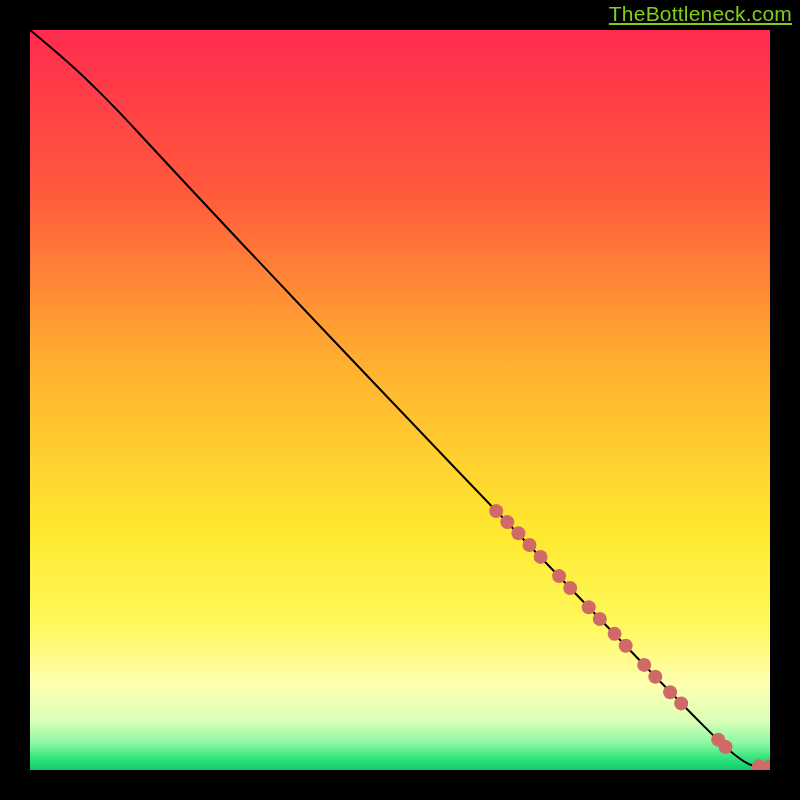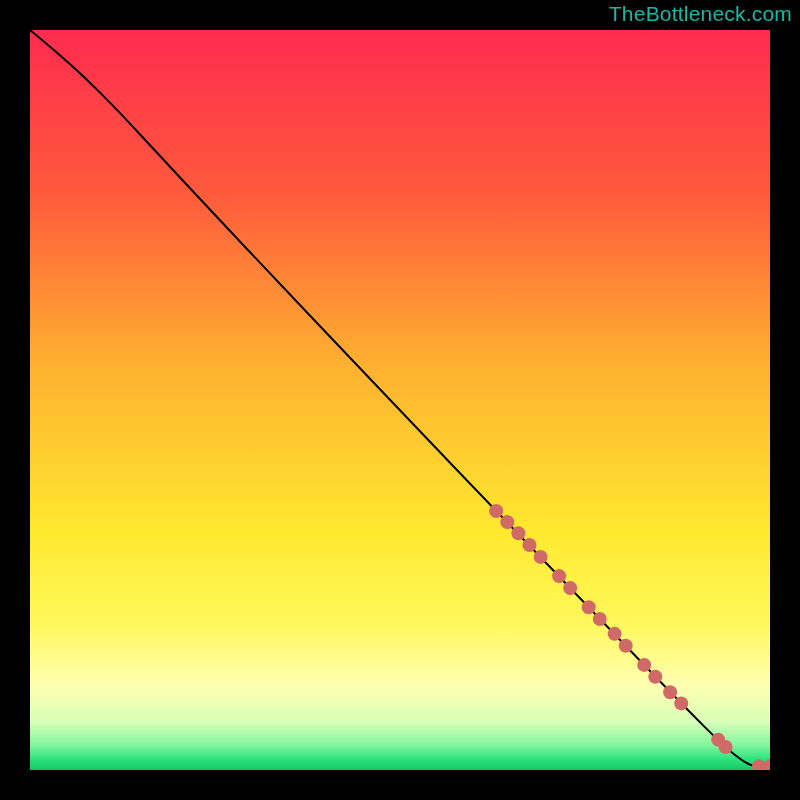--- a/index.html
+++ b/index.html
@@ -16,24 +16,25 @@
     left: 0;
     top: 0;
     width: 800px;
     height: 800px;
     background: #000;
   }
   .watermark {
     position: absolute;
     top: 2px;
     right: 8px;
-    color: #14b8a6;
+    color: #84cc16;
     font-size: 21px;
     font-weight: 400;
     letter-spacing: 0.2px;
+    text-decoration: underline;
   }
   .plot {
     position: absolute;
     left: 30px;
     top: 30px;
     width: 740px;
     height: 740px;
   }
   .plot svg {
     display: block;

